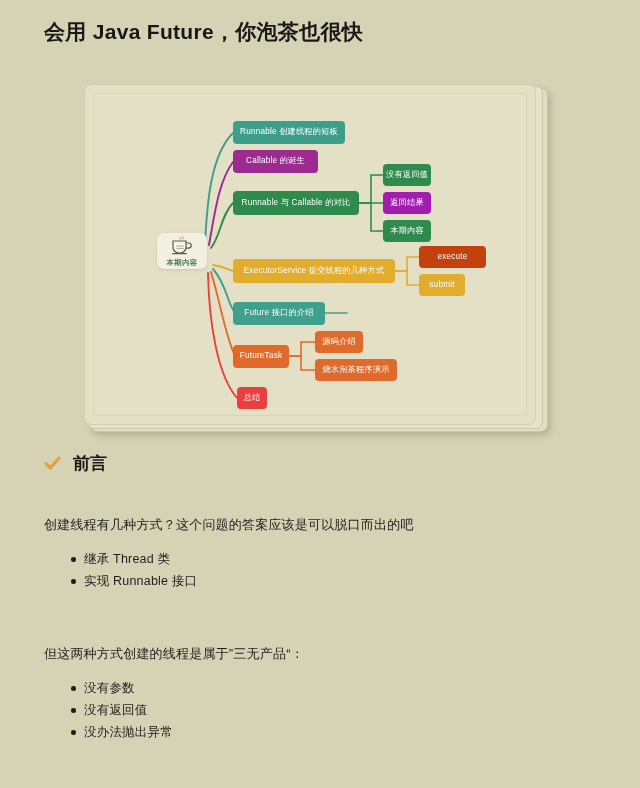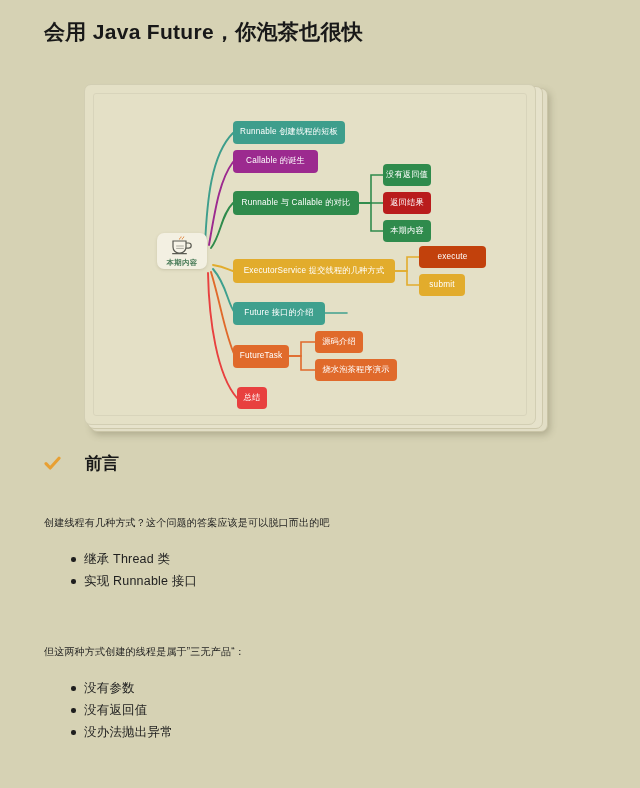--- a/index.html
+++ b/index.html
@@ -123,38 +123,38 @@
     font-weight: bold;
   }
 
   
   .section-heading {
     position: absolute;
     left: 44px;
     top: 452px;
     display: flex;
     align-items: center;
-    gap: 24px;
+    gap: 12px;
   }
   .check-icon {
     width: 17px;
     height: 17px;
     display: block;
   }
   .section-heading .heading-text {
     font-size: 17px;
     font-weight: bold;
     color: #181818;
   }
 
   
   .para {
     position: absolute;
     left: 44px;
-    font-size: 10px;
+    font-size: 13px;
     color: #1e1e1e;
     letter-spacing: 0.2px;
     white-space: nowrap;
   }
   .para-1 { top: 516px; }
   .para-2 { top: 645px; }
 
   ul.bullets {
     position: absolute;
     left: 62px;
@@ -244,21 +244,21 @@
     </div>
 
     <div class="mm-node" style="left:148px; top:106px; width:126px; height:24px; background:#2f8b4c;">
       <span>Runnable 与 Callable 的对比</span>
     </div>
 
     <div class="mm-node" style="left:298px; top:79px; width:48px; height:22px; background:#2f8b4c;">
       <span>没有返回值</span>
     </div>
 
-    <div class="mm-node" style="left:298px; top:107px; width:48px; height:22px; background:#b91c1c;align-items:center;">
+    <div class="mm-node" style="left:298px; top:107px; width:48px; height:22px; background:#a21caf;align-items:center;">
       <span>返回结果</span>
     </div>
 
     <div class="mm-node" style="left:298px; top:135px; width:48px; height:22px; background:#2f8b4c;">
       <span>本期内容</span>
     </div>
 
     <div class="mm-node" style="left:148px; top:174px; width:162px; height:24px; background:#e2ac2c;">
       <span>ExecutorService 提交线程的几种方式</span>
     </div>

